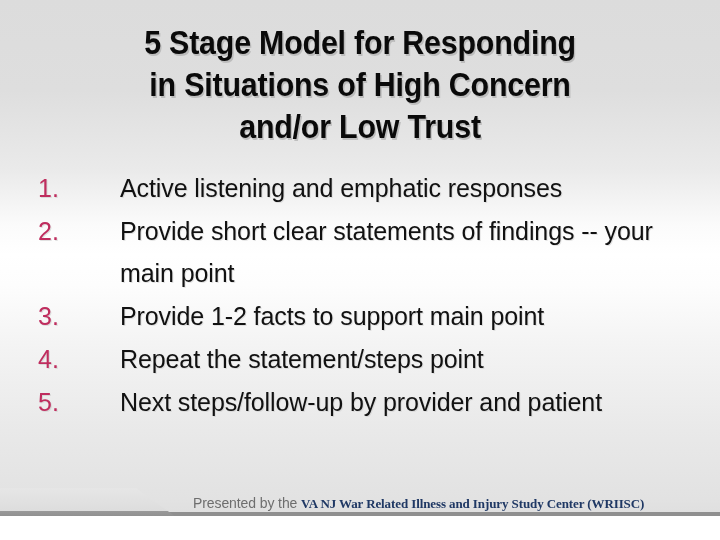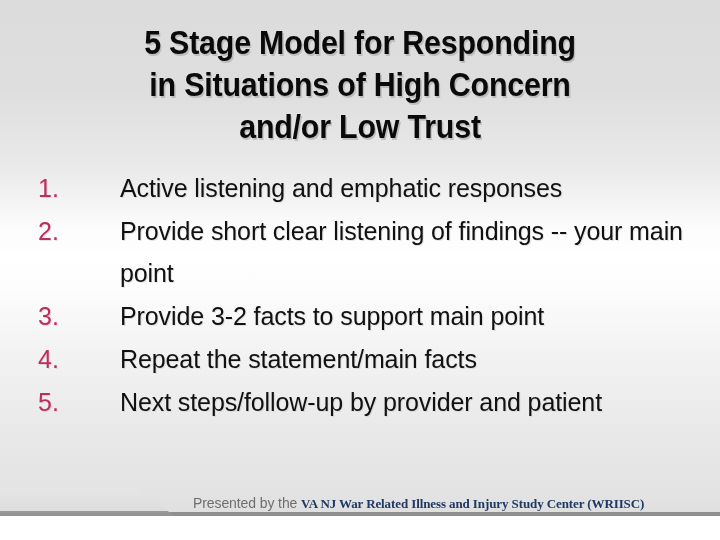--- a/index.html
+++ b/index.html
@@ -152,31 +152,31 @@
 
   <div id="list-block">
 
     <div class="list-item">
       <div class="item-num">1.</div>
       <div class="item-text">Active listening and emphatic responses</div>
     </div>
 
     <div class="list-item">
       <div class="item-num">2.</div>
-      <div class="item-text">Provide short clear listening of findings -- your main point</div>
+      <div class="item-text">Provide short clear statements of findings -- your main point</div>
     </div>
 
     <div class="list-item">
       <div class="item-num">3.</div>
-      <div class="item-text">Provide 3-2 facts to support main point</div>
+      <div class="item-text">Provide 1-2 facts to support main point</div>
     </div>
 
     <div class="list-item">
       <div class="item-num">4.</div>
-      <div class="item-text">Repeat the statement/main facts</div>
+      <div class="item-text">Repeat the statement/steps point</div>
     </div>
 
     <div class="list-item">
       <div class="item-num">5.</div>
       <div class="item-text">Next steps/follow-up by provider and patient</div>
     </div>
 
   </div>
 
   <div id="footer-rule"></div>

